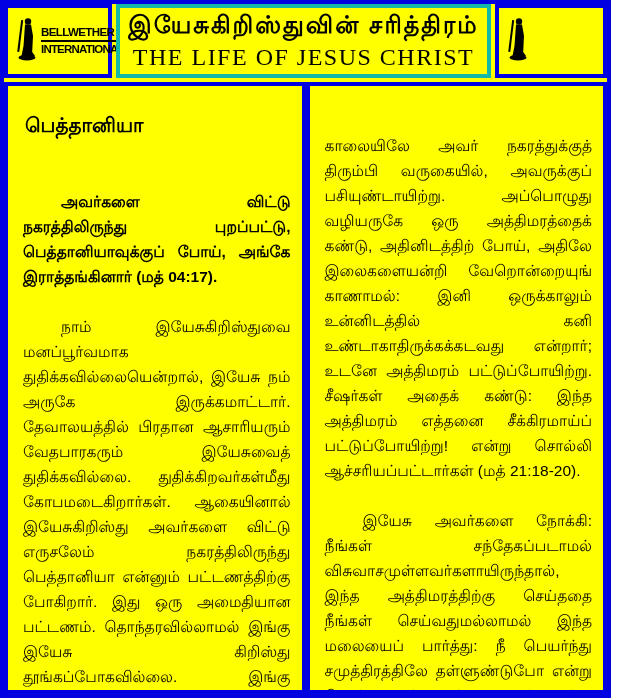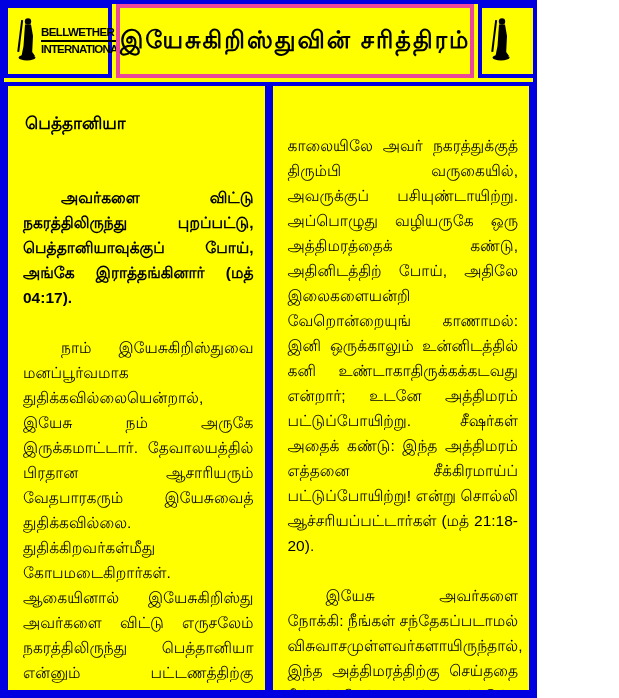--- a/index.html
+++ b/index.html
@@ -3,21 +3,21 @@
 <meta charset="utf-8">
 <style>
   * { box-sizing: border-box; }
   html, body { margin: 0; padding: 0; }
   body {
     font-family: "Liberation Sans", "DejaVu Sans", sans-serif;
     background: #ffffff;
   }
   .page {
     position: relative;
-    width: 537px;
+    width: 611px;
     height: 698px;
     background: #FFFF00;
     border: 4px solid #0000E0;
     overflow: hidden;
   }
   
   .header-row {
     display: flex;
     height: 74px;
   }
@@ -45,21 +45,21 @@
   .logo-line2 {
     font-weight: bold;
     font-size: 11.5px;
     letter-spacing: -0.8px;
     color: #000;
     margin-top: 2px;
     white-space: nowrap;
   }
   .title-box {
     flex: 1 1 auto;
-    border: 4px solid #ec4899;
+    border: 4px solid #14b8a6;
     margin: 0 4px;
     background: #FFFF00;
     display: flex;
     flex-direction: column;
     align-items: center;
     justify-content: center;
   }
   .title-tamil {
     font-weight: bold;
     font-size: 24px;
@@ -82,21 +82,21 @@
     height: 612px;
   }
   .column {
     width: 50%;
     border: 4px solid #0000E0;
     background: #FFFF00;
     padding: 12px 11px 0 15px;
     overflow: hidden;
   }
   .column h2 {
-    font-size: 17px;
+    font-size: 20px;
     font-weight: bold;
     color: #000;
     margin: 0 0 0 2px;
   }
   .left-column h2  { margin-top: 16px; }
   .right-column h2 { margin-top: 8px; }
   .column p {
     font-size: 15.5px;
     line-height: 25px;
     color: #000;
@@ -125,20 +125,21 @@
         </svg>
       </span>
       <span class="logo-text">
         <span class="logo-line1">BELLWETHER</span>
         <span class="logo-line2">INTERNATIONAL</span>
       </span>
     </div>
 
     <div class="title-box">
       <div class="title-tamil">இயேசுகிறிஸ்துவின் சரித்திரம்</div>
+      <div class="title-english">THE LIFE OF JESUS CHRIST</div>
     </div>
 
     <div class="logo-box right">
       <span class="logo-figure">
         <svg width="22" height="46" viewBox="0 0 22 46" fill="#000000" xmlns="http://www.w3.org/2000/svg">
           <rect x="3.2" y="4" width="2" height="32" transform="rotate(7 4.2 20)"></rect>
           <circle cx="12" cy="5.5" r="3.2"></circle>
           <path d="M9 8.5 L15 8.5 L17 20 L16.2 36 L19 40 L5.5 40 L7.5 30 L8.2 20 Z"></path>
           <ellipse cx="11" cy="41.5" rx="8.5" ry="3"></ellipse>
         </svg>

